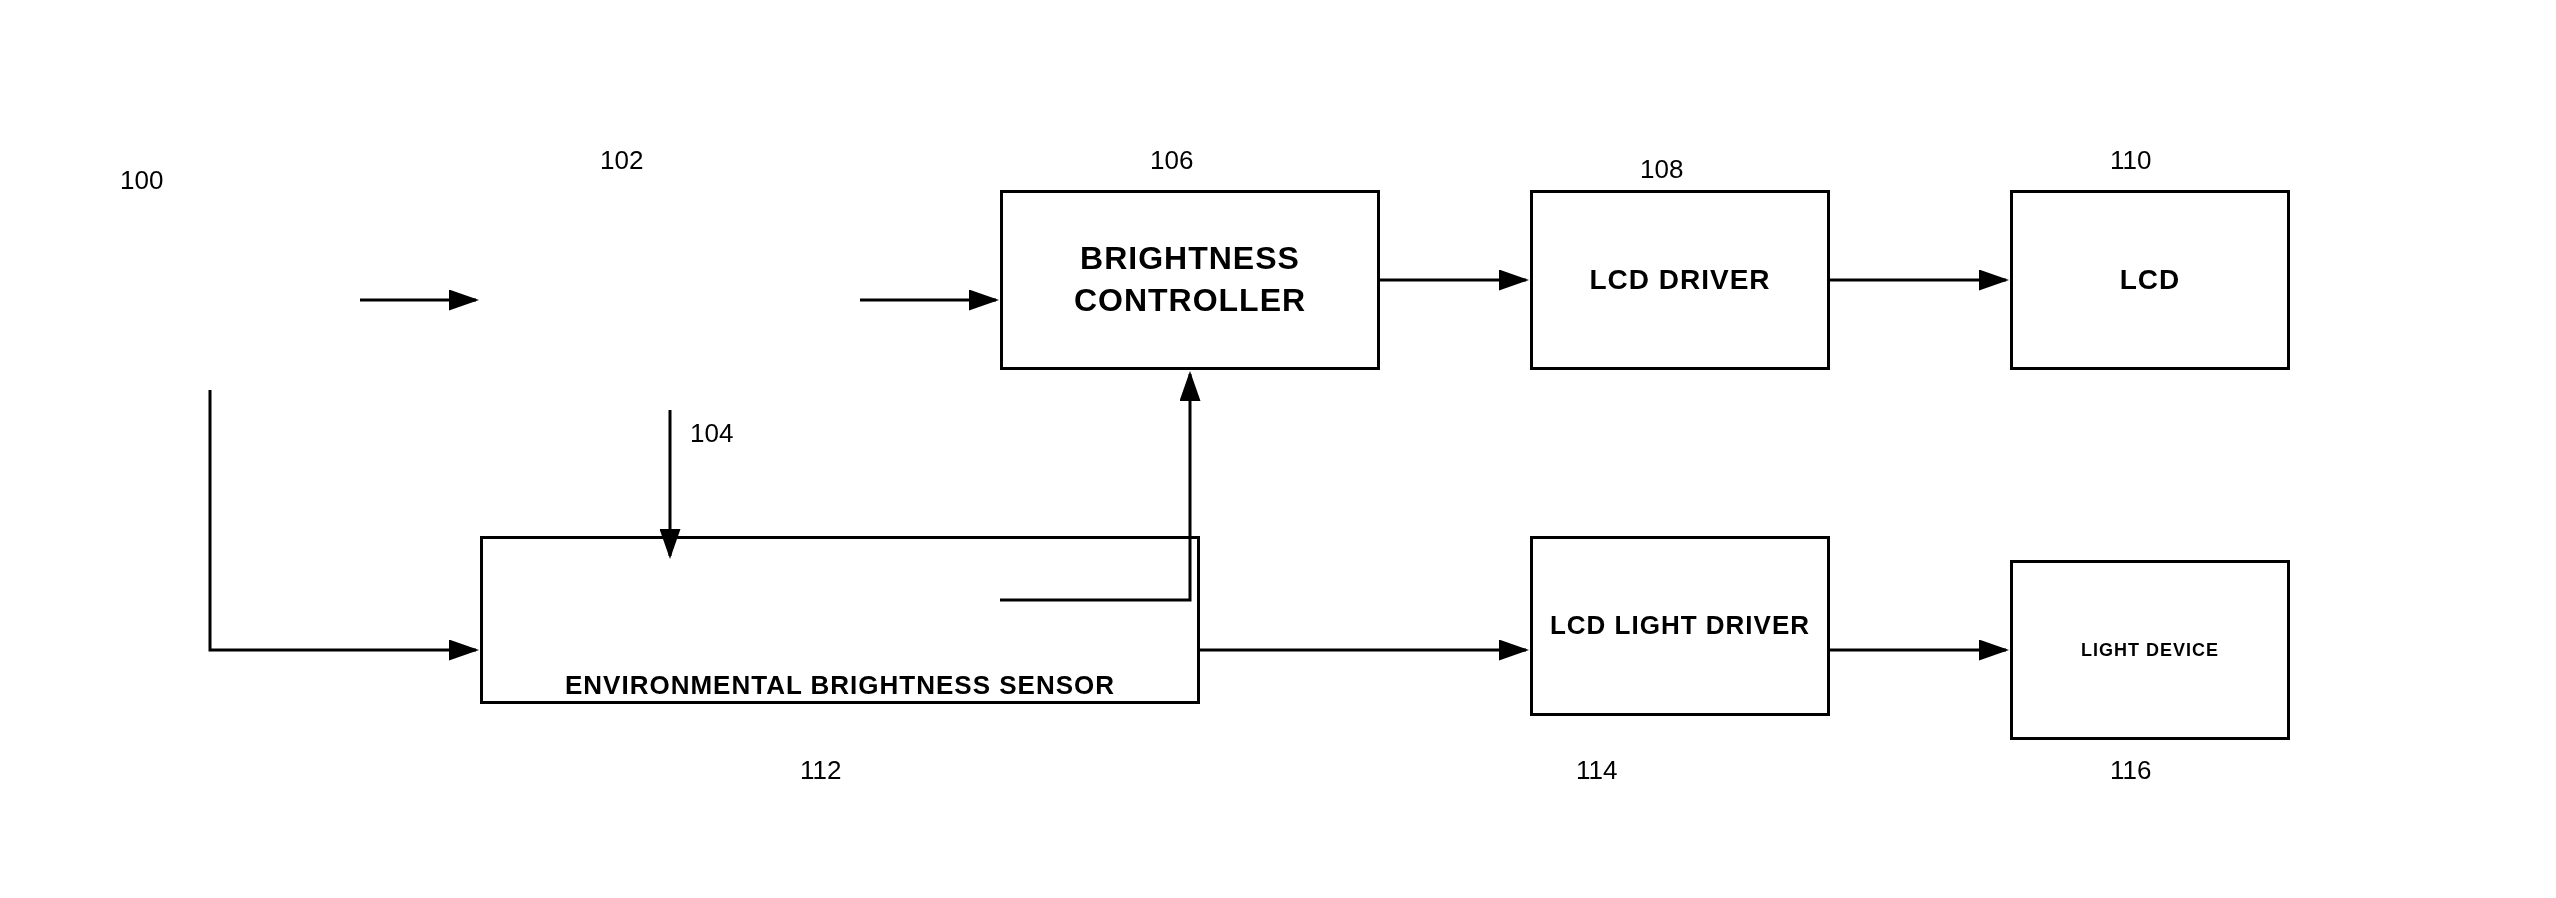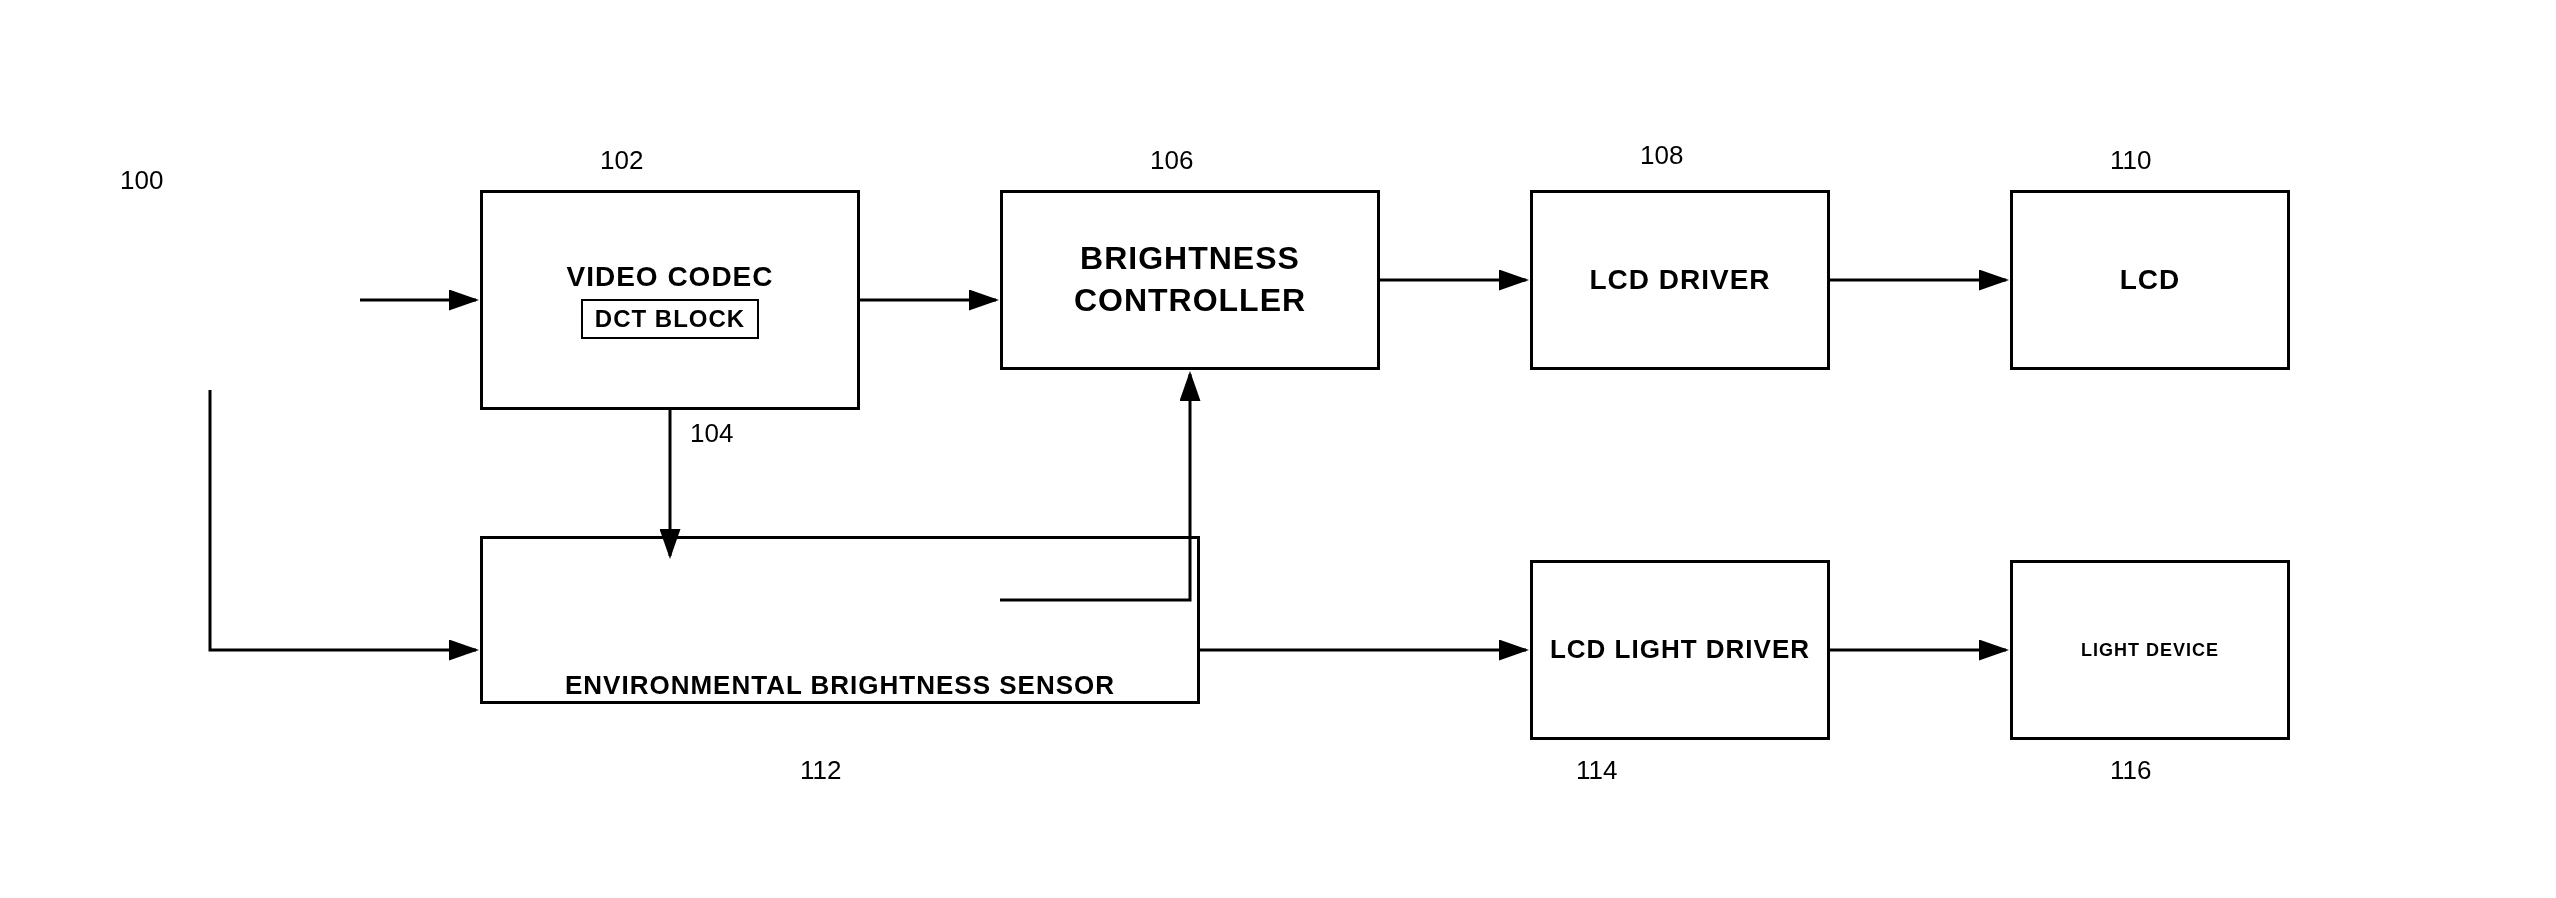--- a/index.html
+++ b/index.html
@@ -63,52 +63,44 @@
       pointer-events: none;
     }
   </style>
 </head>
 <body>
 
 <div class="diagram-container">
 
   <span class="label" style="left:120px; top:165px;">100</span>
 
-  <div class="block" style="left:480px; top:190px; width:380px; height:220px; flex-direction:column;">
-    <div class="block-inner-container">
-      <span>VIDEO CODEC</span>
-      <div class="inner-block">
-        <span>DCT BLOCK</span>
-      </div>
-    </div>
-  </div>
   <span class="label" style="left:600px; top:145px;">102</span>
   <span class="label" style="left:690px; top:418px;">104</span>
 
   <div class="block" style="left:1000px; top:190px; width:380px; height:180px; font-size:26px;">
     <span style="font-size:32px; line-height:1.3;">BRIGHTNESS CONTROLLER</span>
   </div>
   <span class="label" style="left:1150px; top:145px;">106</span>
 
   <div class="block" style="left:1530px; top:190px; width:300px; height:180px;">
     <span>LCD DRIVER</span>
   </div>
-  <span class="label" style="left:1640px; top:140px;">108</span>
+  <span class="label" style="left:1640px; top:154px;">108</span>
 
   <div class="block" style="left:2010px; top:190px; width:280px; height:180px;">
     <span>LCD</span>
   </div>
   <span class="label" style="left:2110px; top:145px;">110</span>
 
   <div class="block" style="left:480px; top:536px; width:720px; height:168px; font-size:26px;align-items:flex-end;">
     <span style="font-size:26px;">ENVIRONMENTAL BRIGHTNESS SENSOR</span>
   </div>
   <span class="label" style="left:800px; top:755px;">112</span>
 
-  <div class="block" style="left:1530px; top:560px; width:300px; height:180px;">
+  <div class="block" style="left:1530px; top:536px; width:300px; height:180px;">
     <span style="font-size:26px; line-height:1.3;">LCD LIGHT DRIVER</span>
   </div>
   <span class="label" style="left:1576px; top:755px;">114</span>
 
   <div class="block" style="left:2010px; top:560px; width:280px; height:180px;">
     <span style="font-size:18px;">LIGHT DEVICE</span>
   </div>
   <span class="label" style="left:2110px; top:755px;">116</span>
 
   <svg class="arrows">

